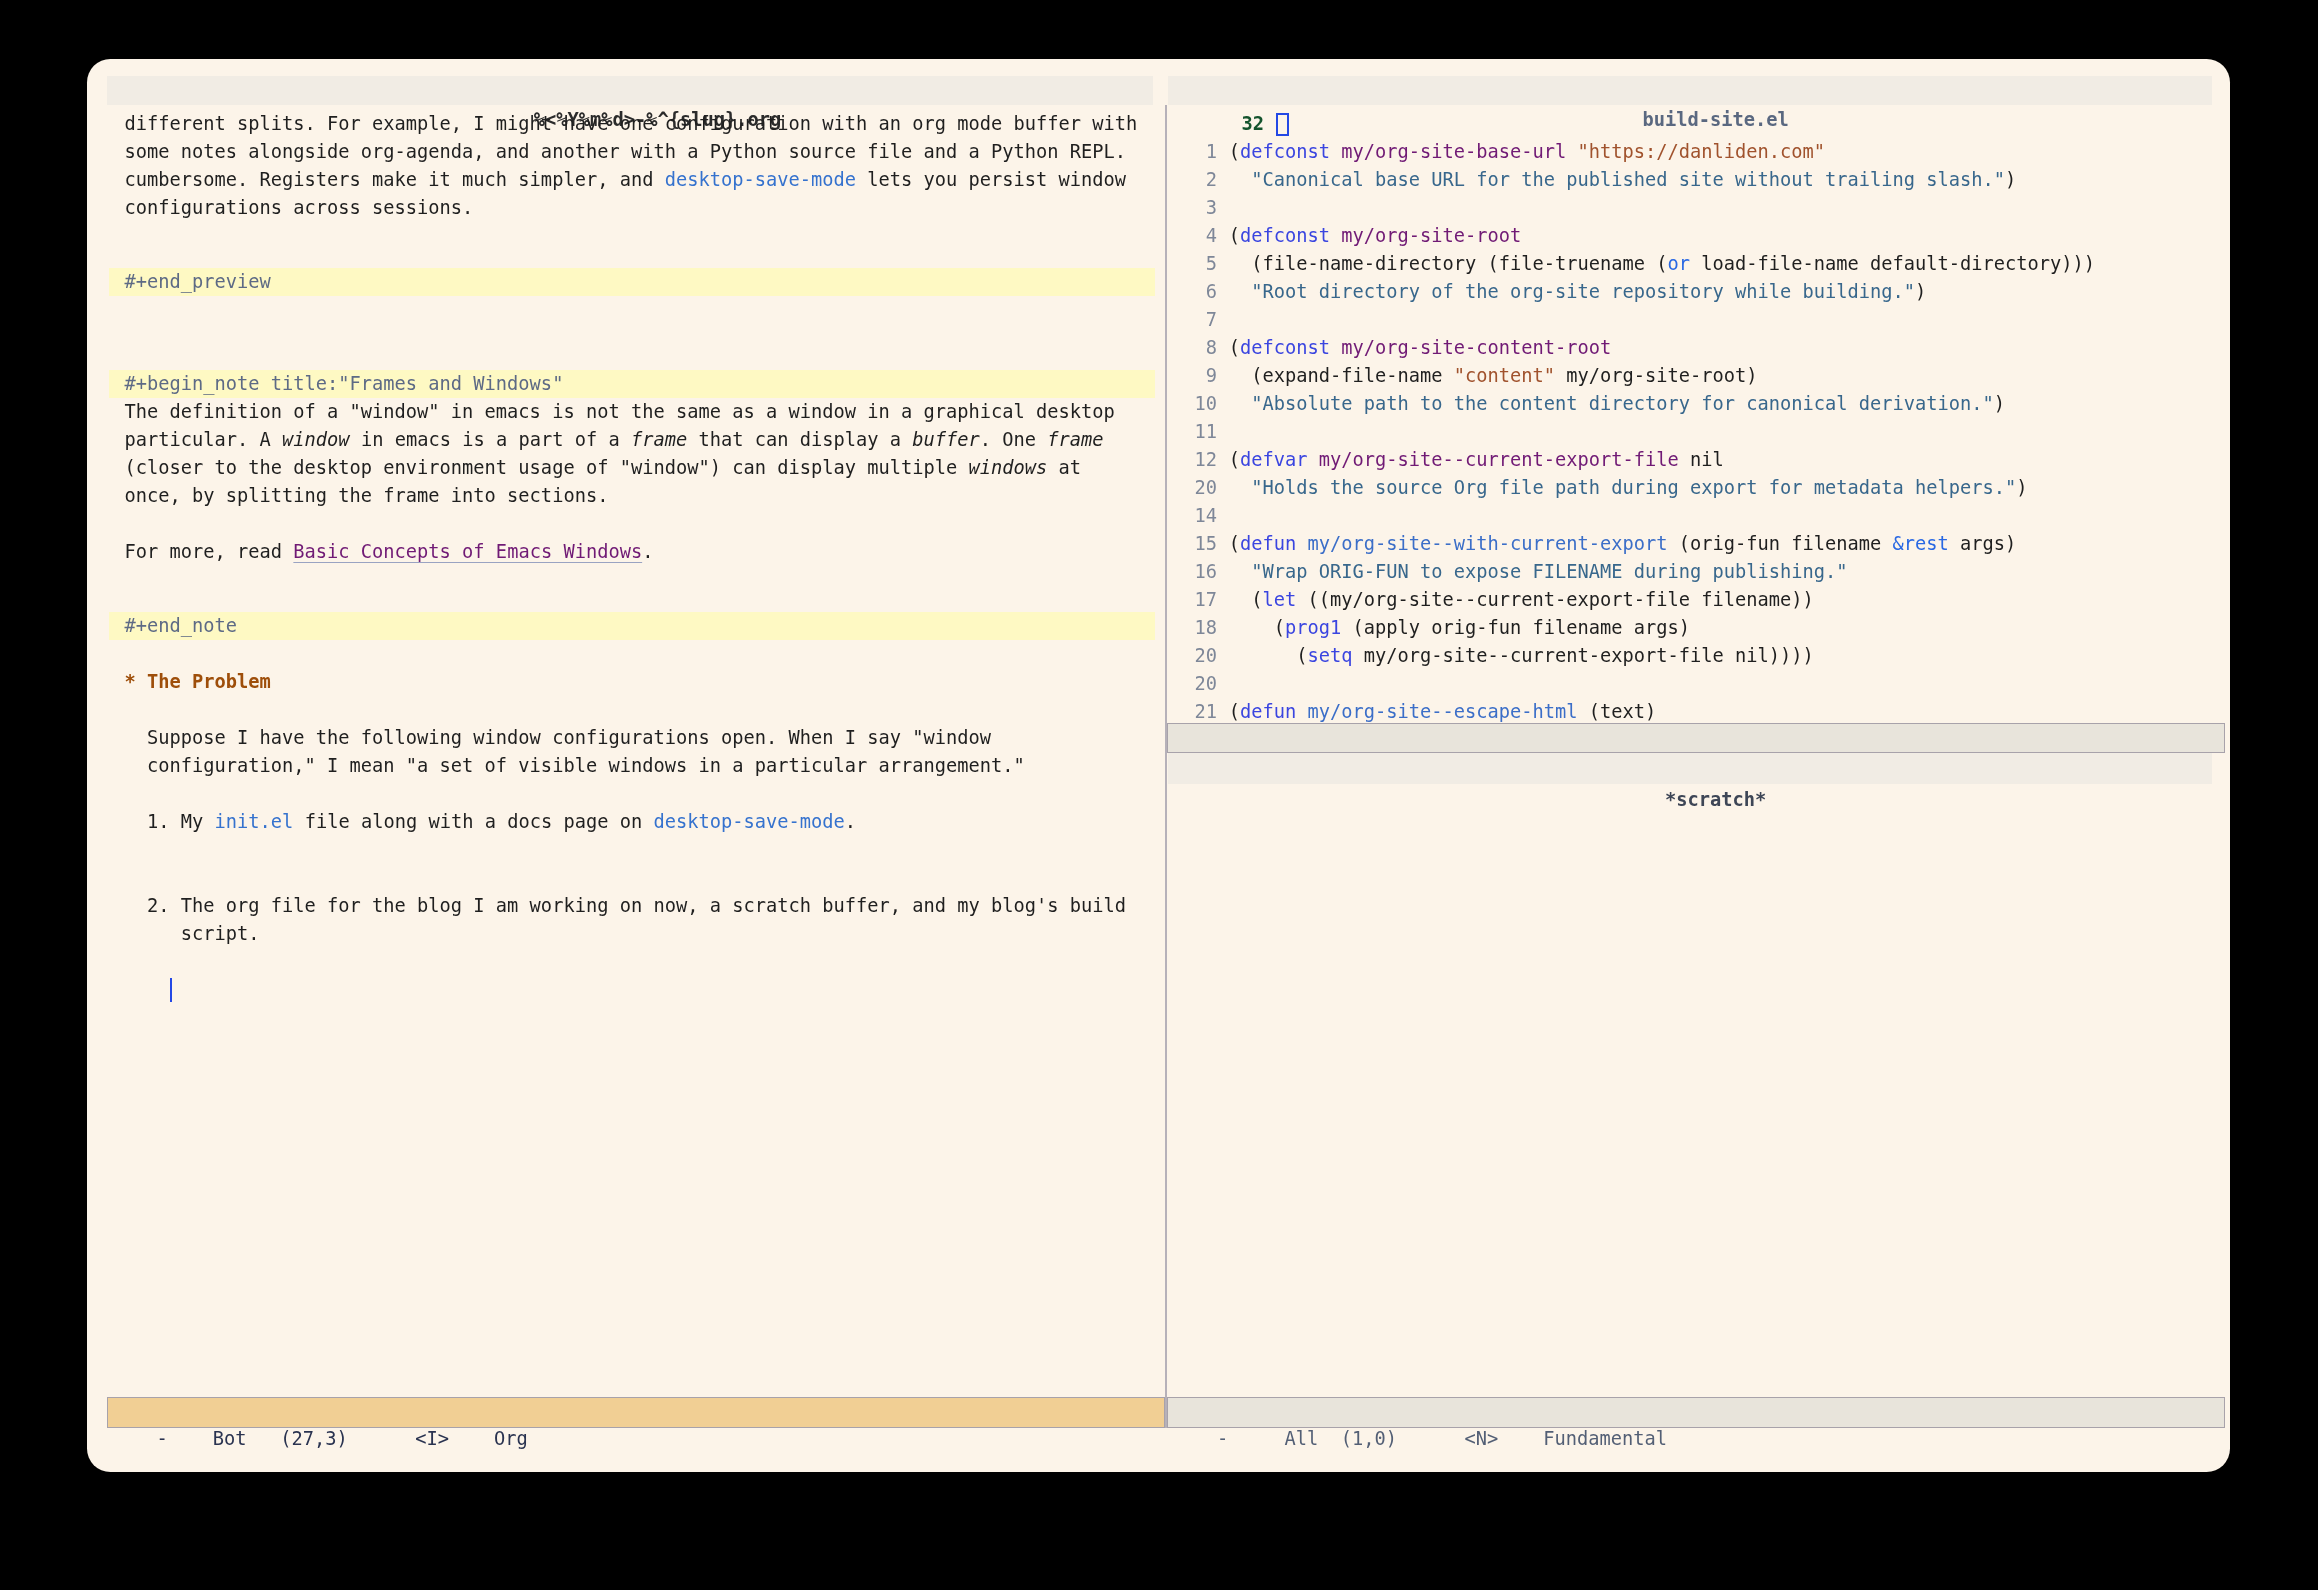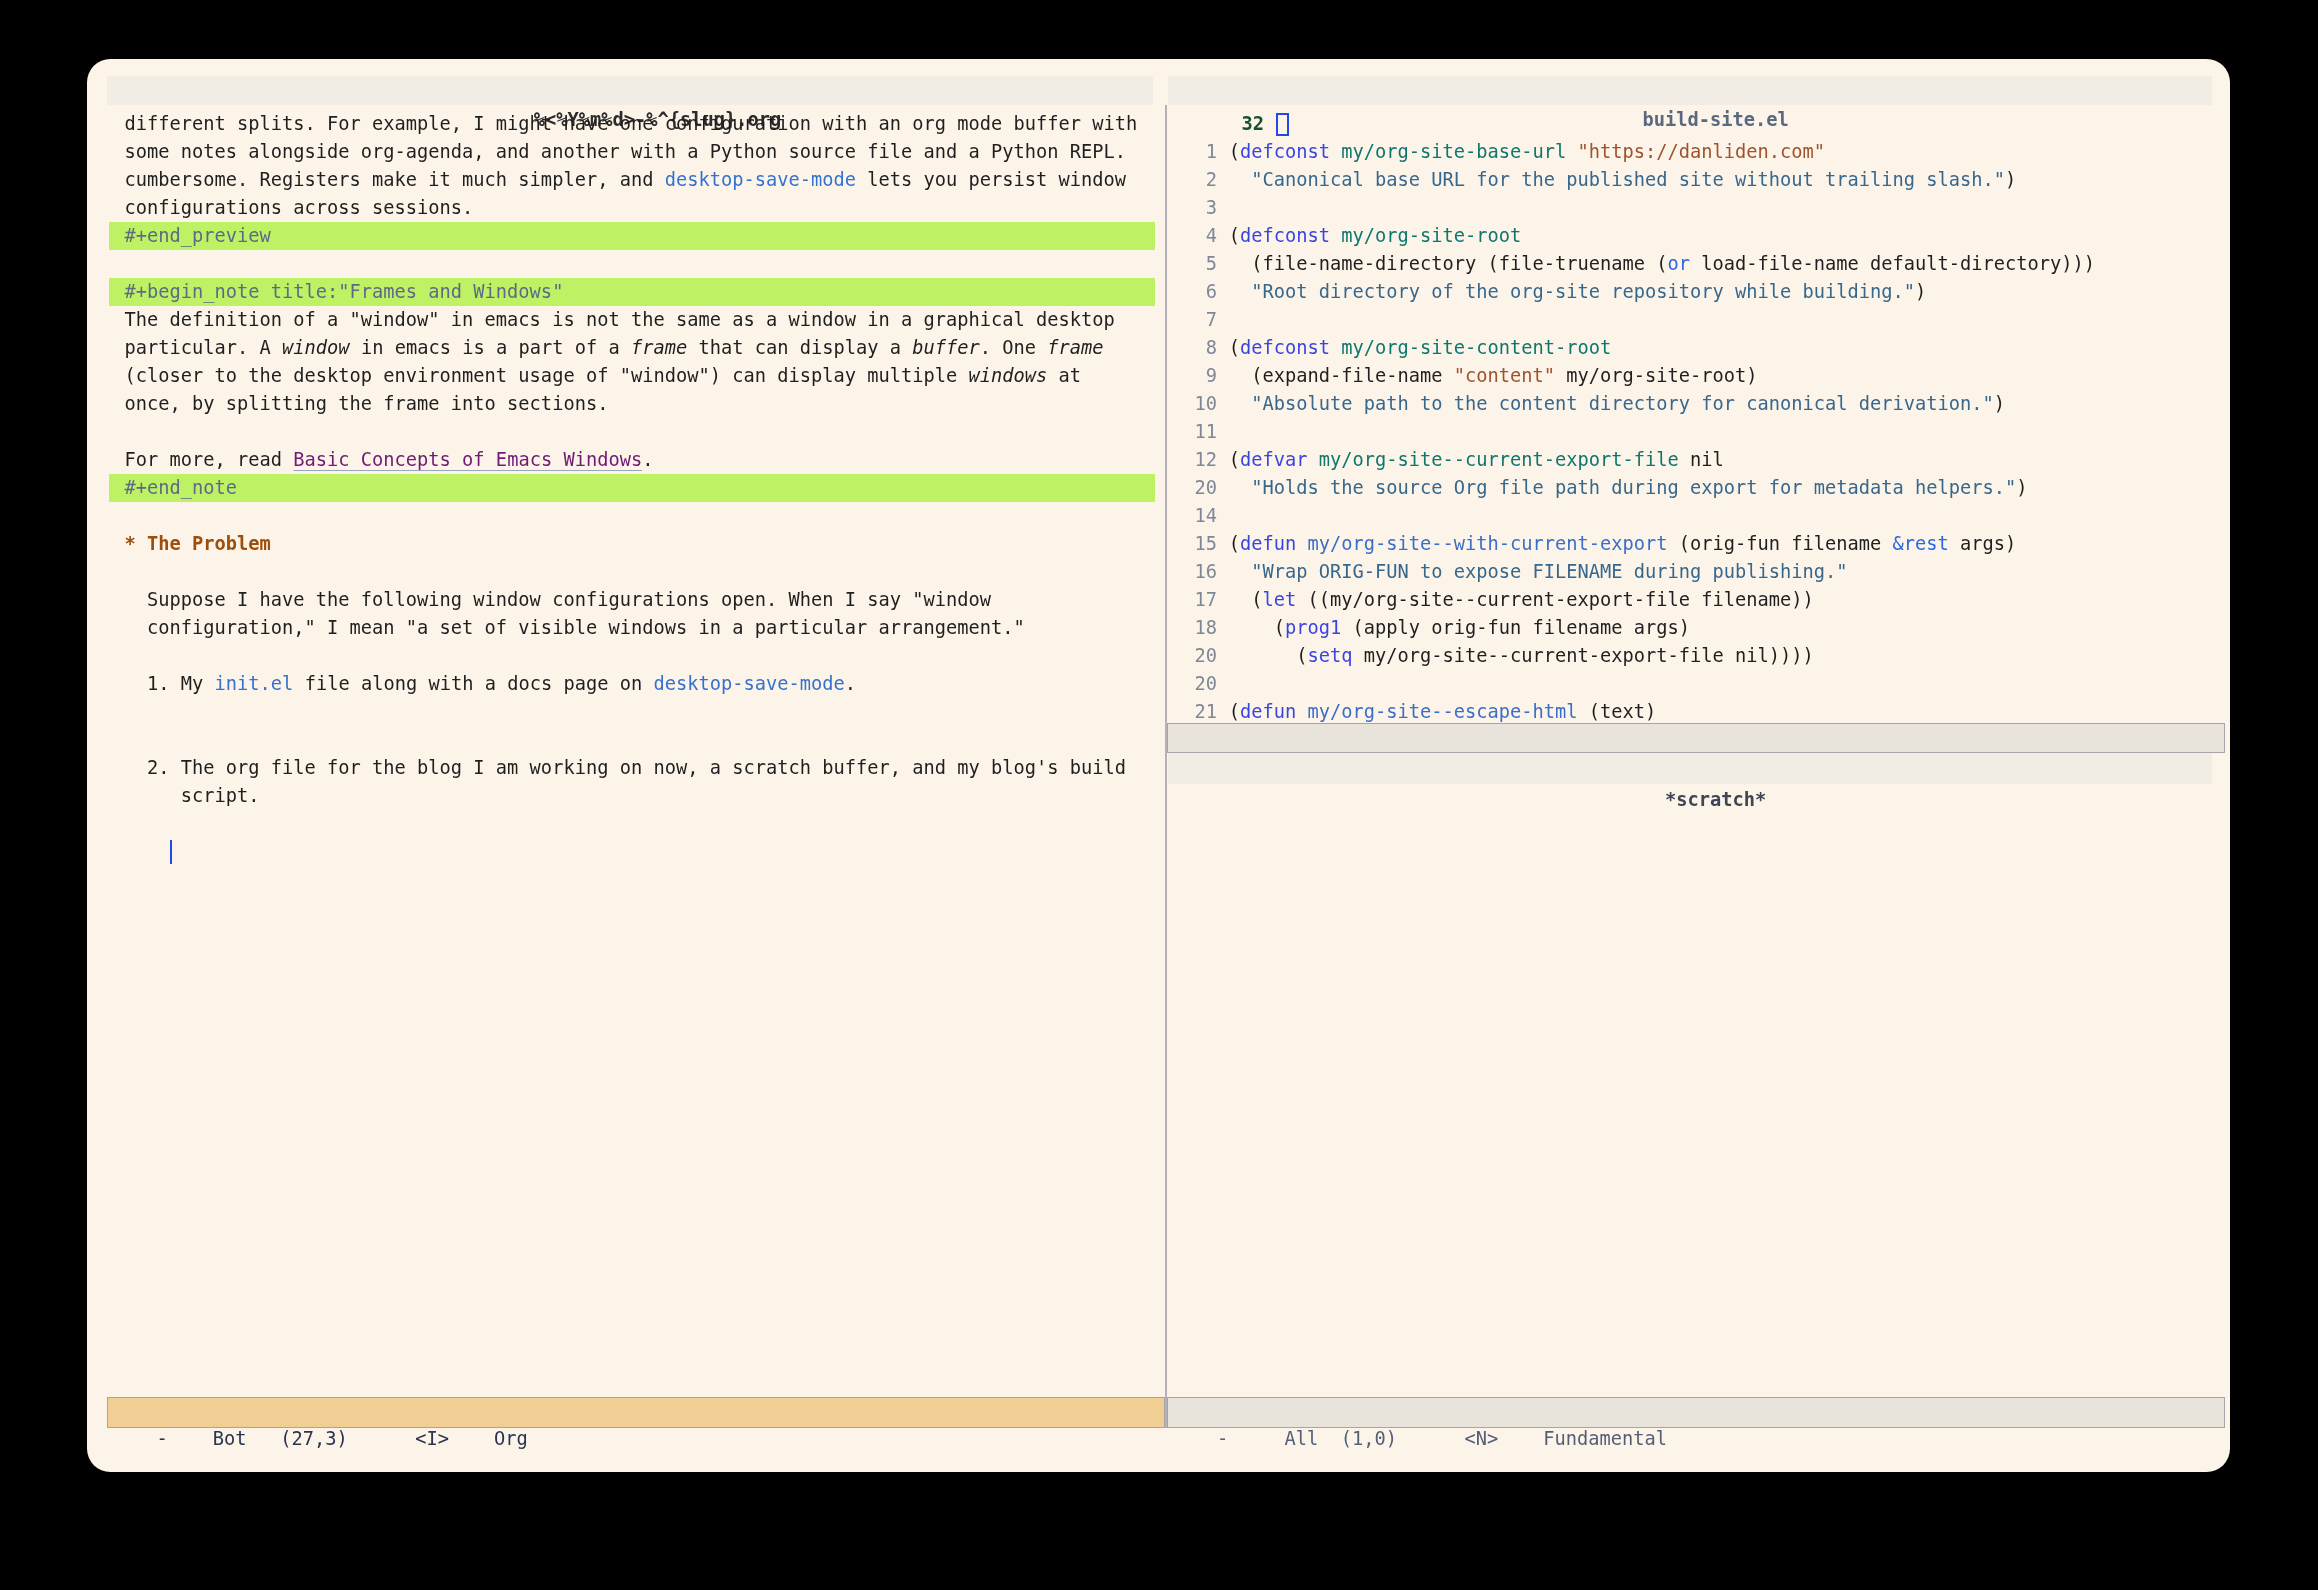--- a/index.html
+++ b/index.html
@@ -8,30 +8,30 @@
 
   #frame { position:absolute; left:87px; top:59px; width:2143px; height:1413px;
            background:#FCF4E9; border-radius:23.4px; overflow:hidden; }
 
   .band { position:absolute; height:29px; background:#F1ECE4;
           font-size:18.7px; line-height:29px; white-space:pre;text-align:center; }
   .band .title { font-weight:bold; }
 
   .textarea { position:absolute; font-size:18.7px; color:#1F1F1F; }
   .line { height:28px; line-height:28px; white-space:pre; padding-left:15.6px; position:relative; }
-  .line.block { background:#bef264; color:#5D6A85; }
+  .line.block { background:#fef9c3; color:#5D6A85;margin-top:46px; }
   .line.head  { color:#9E4E0A; font-weight:bold; }
 
   .sd  { color:#1F1F1F; }
   .slk { color:#3572CE; }
   .slku{ color:#701a75; text-decoration:underline; text-decoration-color:#9AA3C2; text-underline-offset:3.9px; }
   .sit { font-style:italic; }
   .skw { color:#3A45E0; }
   .skw2{ color:#2968E3; }
-  .snm { color:#0f766e; }
+  .snm { color:#701a75; }
   .sfn { color:#3B6EC8; }
   .sst { color:#A0522D; }
   .sdoc{ color:#38678C; }
 
   .codeline { height:28px; line-height:28px; white-space:pre; }
   .lnum { display:inline-block; width:49px; text-align:right; color:#7E8798; }
   .lnum.current { color:#14532d; font-weight:bold;margin-left:47px; }
   .codetext { margin-left:11.7px; }
 
   .cursor-bar { position:absolute; left:61px; top:1.6px; width:2.3px; height:24px; background:#2448E5; }

